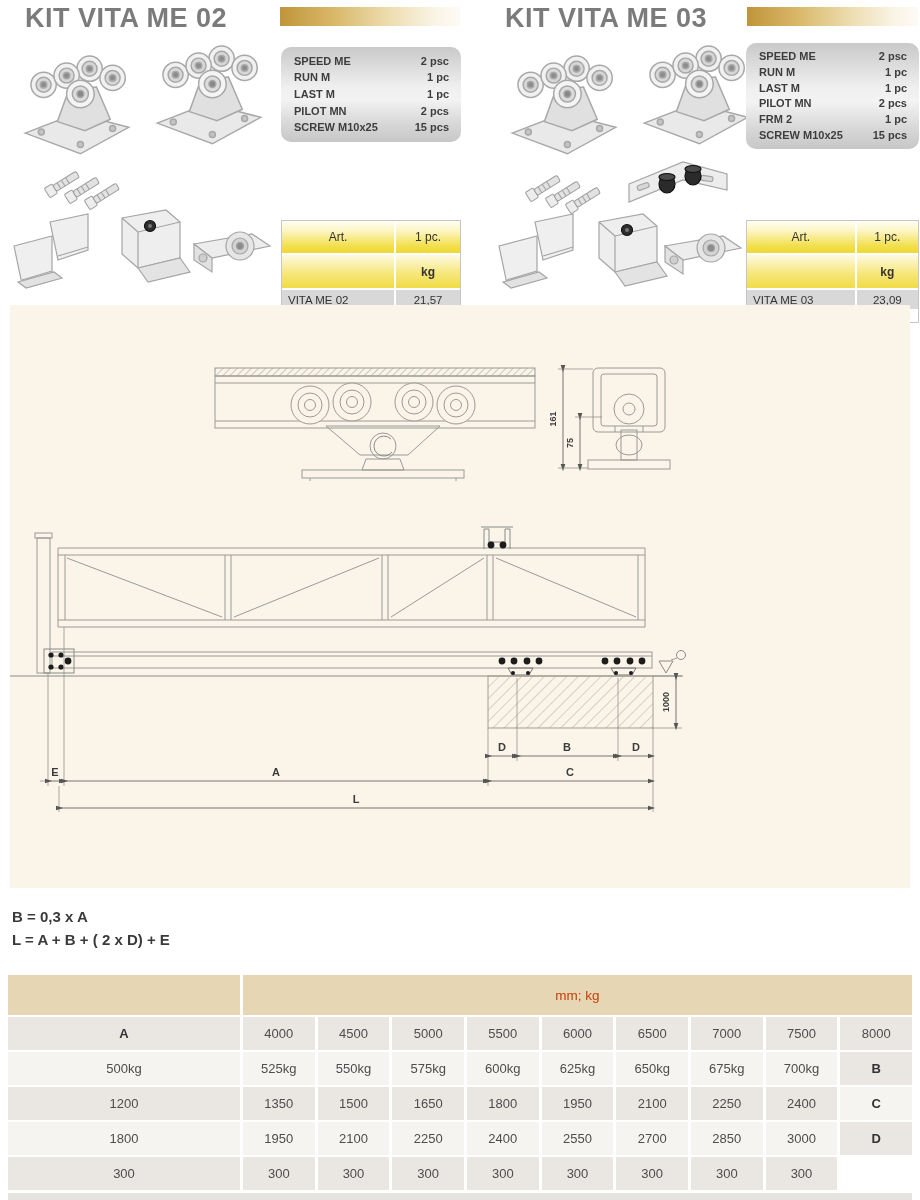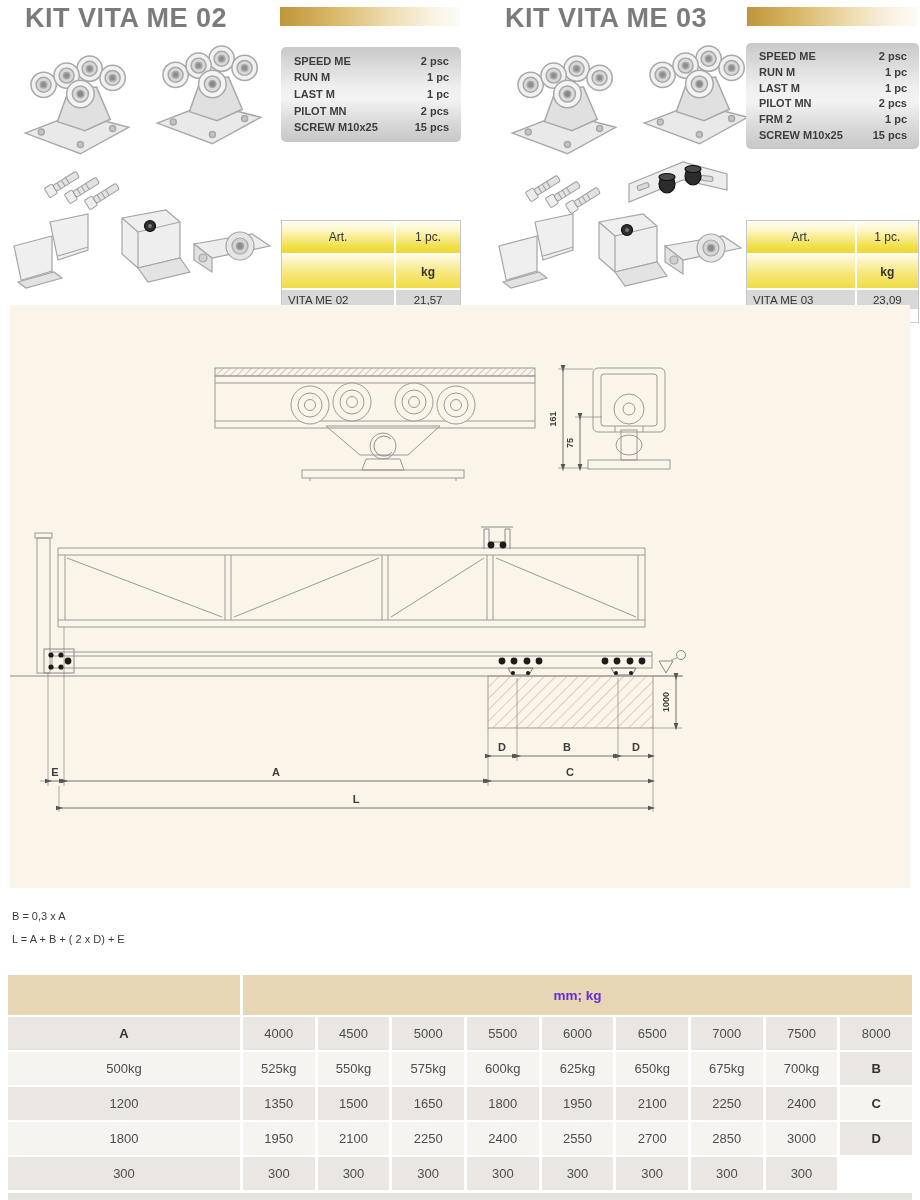--- a/index.html
+++ b/index.html
@@ -6,46 +6,46 @@
   .page{position:relative;width:920px;height:1200px;background:#fff;
         font-family:"Liberation Sans",sans-serif;overflow:hidden;}
   .abs{position:absolute;}
 
   
   .kit-title{font-size:27px;font-weight:bold;color:#7b7b7b;letter-spacing:.5px;white-space:nowrap;}
   .goldbar{height:19px;background:linear-gradient(to right,#c0953a 0%,#d9b86a 30%,#eddcae 60%,#f9f3e4 85%,#fdfbf5 100%);}
 
   
   .specbox{background:linear-gradient(to bottom,#c9c9c9 0%,#efefef 42%,#f3f3f3 55%,#d8d8d8 80%,#c7c7c7 100%);
-           border-radius:5px;display:flex;flex-direction:column;justify-content:space-around;
+           border-radius:10px;display:flex;flex-direction:column;justify-content:space-around;
            padding:6px 12px 6px 13px;box-sizing:border-box;}
   .srow{display:flex;justify-content:space-between;font-size:11px;font-weight:bold;color:#3d3d3d;line-height:13px;}
 
   
   .arttab{box-sizing:border-box;border:1px solid #c6c6c6;background:#fff;}
   .artrow{display:flex;column-gap:2px;margin-bottom:2px;}
   .artrow:last-child{margin-bottom:13px;}
   .ac{box-sizing:border-box;font-size:12px;color:#333;display:flex;align-items:center;justify-content:center;}
   .ac.c1{flex:0 0 63%;}
   .ac.c2{flex:1;}
   .yg1{background:linear-gradient(to bottom,#fffef4 0%,#fcf6c4 30%,#f2df4d 78%,#eed831 100%);height:32px;}
   .yg2{background:linear-gradient(to bottom,#fdfae3 0%,#f6e77c 55%,#f0dc45 100%);height:33px;font-size:12px;font-weight:bold;}
   .gr{background:#d8d8d8;height:19px;font-size:11.5px;}
   .ac.name{justify-content:flex-start;padding-left:6px;}
 
   
   .panel{background:#fbf4e8;}
 
   
-  .formula{font-size:11px;font-weight:normal;color:#3a3a3a;line-height:23px;}
+  .formula{font-size:15px;font-weight:bold;color:#3a3a3a;line-height:23px;}
 
   
   .sizetab{display:grid;grid-template-columns:232px repeat(9,1fr);column-gap:3px;row-gap:2px;background:#fff;}
   .st-head{background:#e7d6b4;height:40px;display:flex;align-items:center;}
-  .st-head.units{grid-column:2 / span 9;justify-content:center;font-size:13.5px;font-weight:bold;color:#6d28d9;}
+  .st-head.units{grid-column:2 / span 9;justify-content:center;font-size:13.5px;font-weight:normal;color:#c2410c;}
   .st-cell{height:33px;display:flex;align-items:center;justify-content:center;font-size:13px;color:#4d4d4d;}
   .st-label{font-weight:bold;color:#333;}
   .r-odd{background:#eae7e3;}
   .r-even{background:#f6f4f1;}
   .bottom-strip{background:#e5e3e0;}
 
   svg text{font-family:"Liberation Sans",sans-serif;}
   .dimtxt{font-size:9px;font-weight:bold;fill:#3c3c3c;}
   .dimletter{font-size:11px;font-weight:bold;fill:#3c3c3c;}
 </style>

